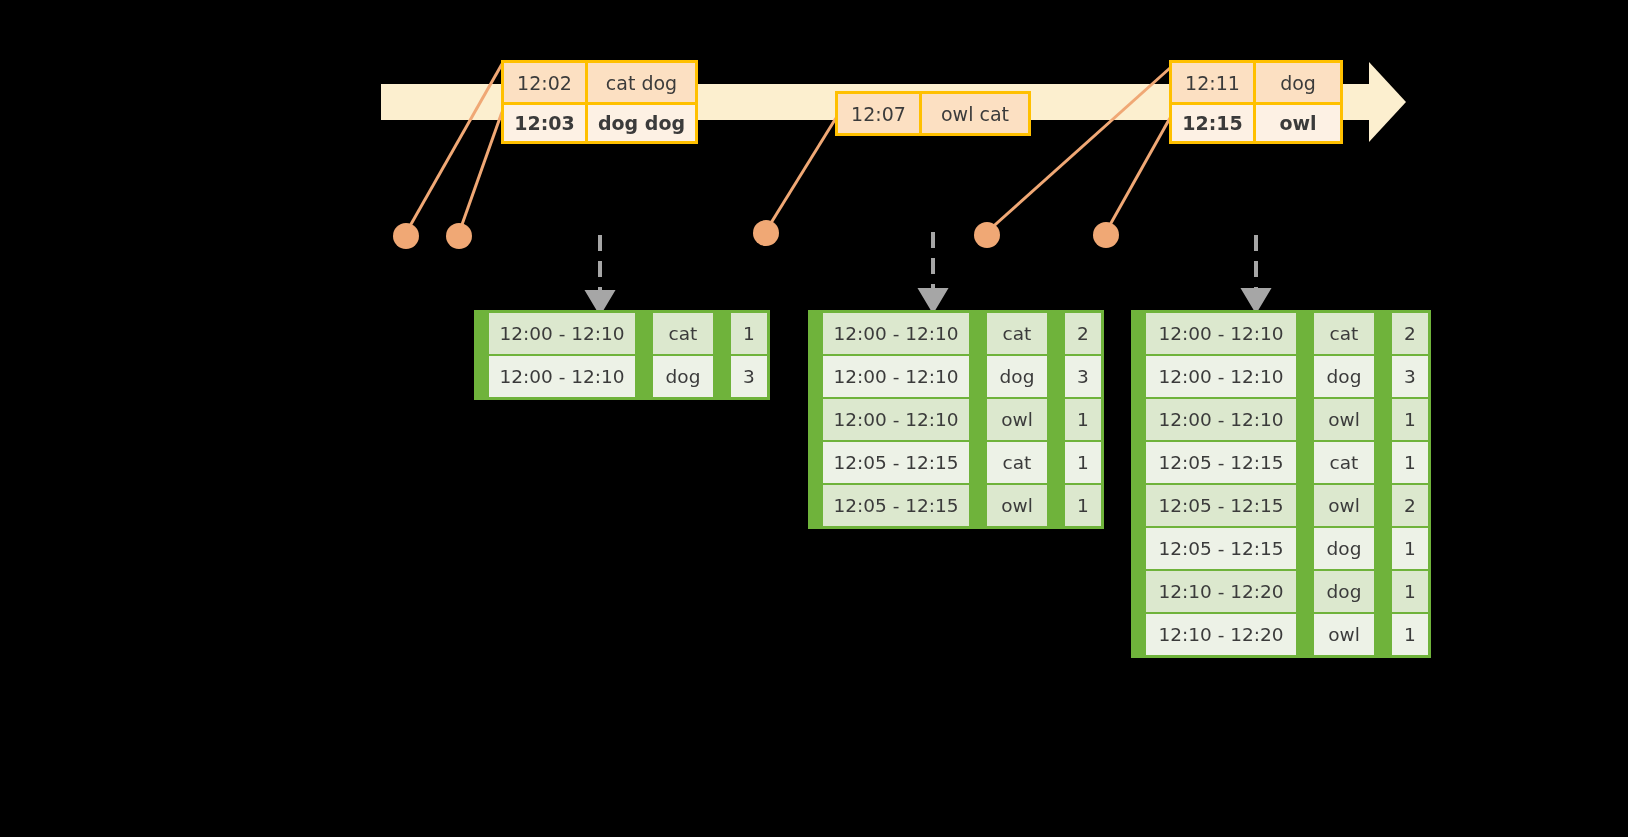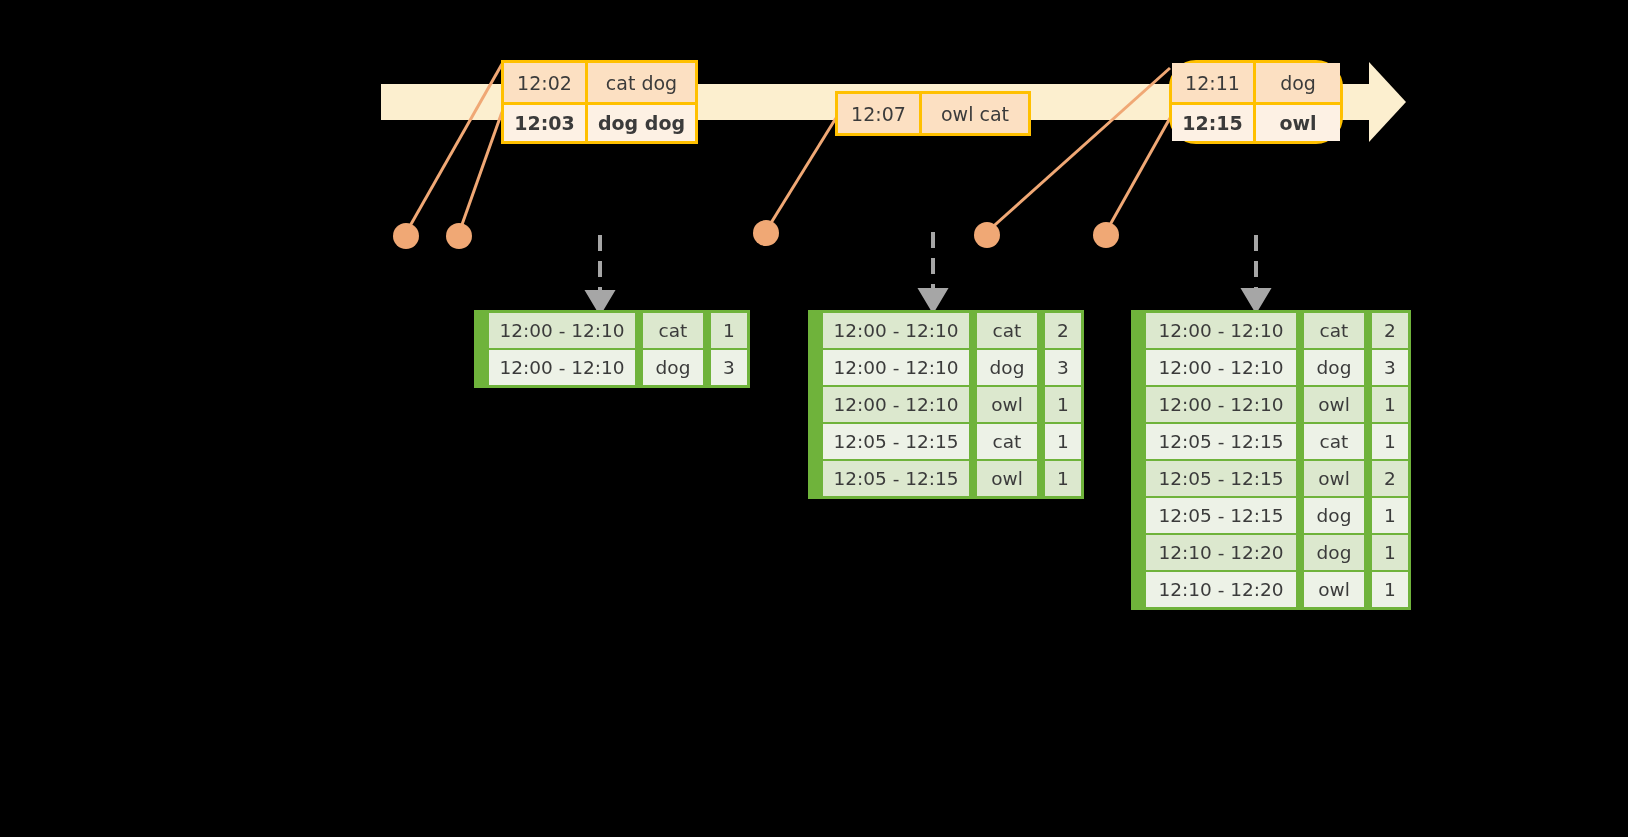--- a/index.html
+++ b/index.html
@@ -70,22 +70,22 @@
     border: 3px solid #6FB33B;
     box-sizing: border-box;
     background: #6FB33B;
     display: flex;
     flex-direction: column;
     gap: 2px;
   }
   .tbl-row {
     display: flex;
     flex-direction: row;
-    height: 35px;
-    gap: 8px;
+    height: 41px;
+    gap: 18px;
     padding-left: 12px;
   }
   .tbl-cell {
     box-sizing: border-box;
     display: flex;
     align-items: center;
     justify-content: center;
     font-size: 18.5px;
     color: #3b3b3b;
     white-space: nowrap;
@@ -148,21 +148,21 @@
     </div>
   </div>
 
   <div class="event-box" style="left:835px; top:79px; width:196px;margin-top:12px;">
     <div class="event-row shade-dark">
       <div class="event-cell-time cell">12:07</div>
       <div class="event-cell-words cell">owl cat</div>
     </div>
   </div>
 
-  <div class="event-box" style="left:1169px; top:60px; width:174px;border-radius:27px;">
+  <div class="event-box" style="left:1169px; top:60px; width:174px;">
     <div class="event-row shade-dark">
       <div class="event-cell-time cell">12:11</div>
       <div class="event-cell-words cell">dog</div>
     </div>
     <div class="event-row shade-light">
       <div class="event-cell-time cell">12:15</div>
       <div class="event-cell-words cell">owl</div>
     </div>
   </div>
 

